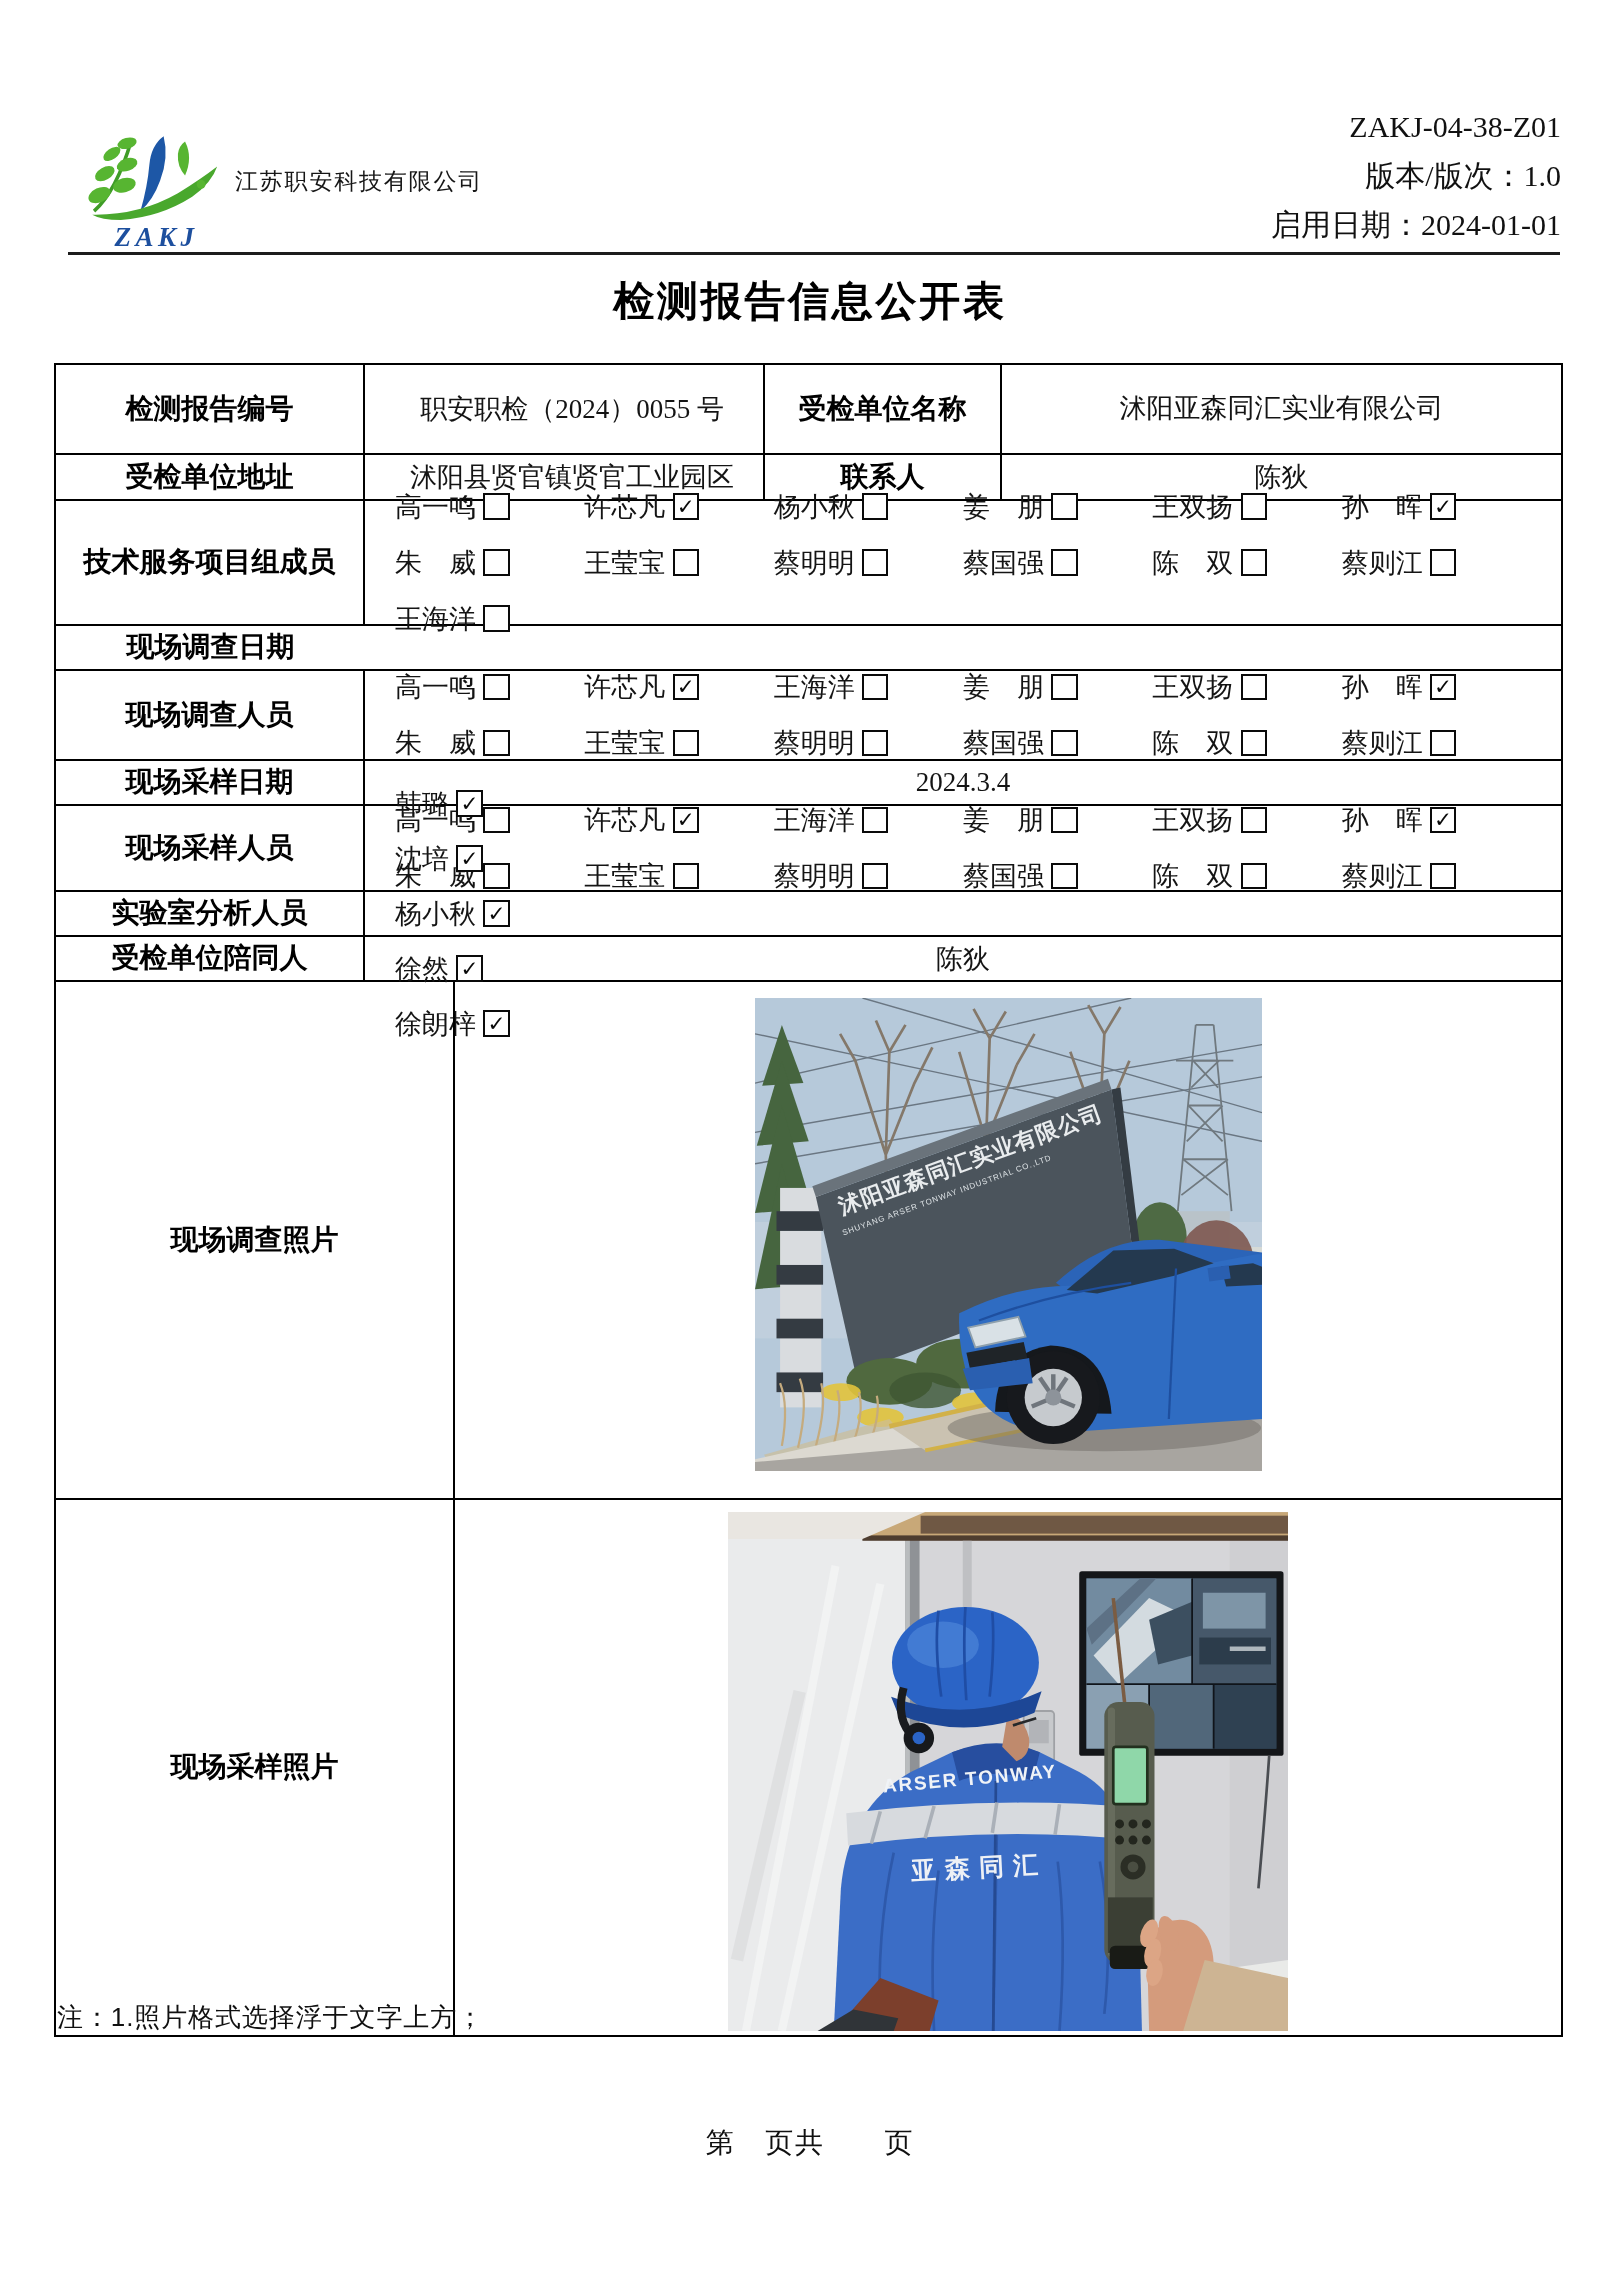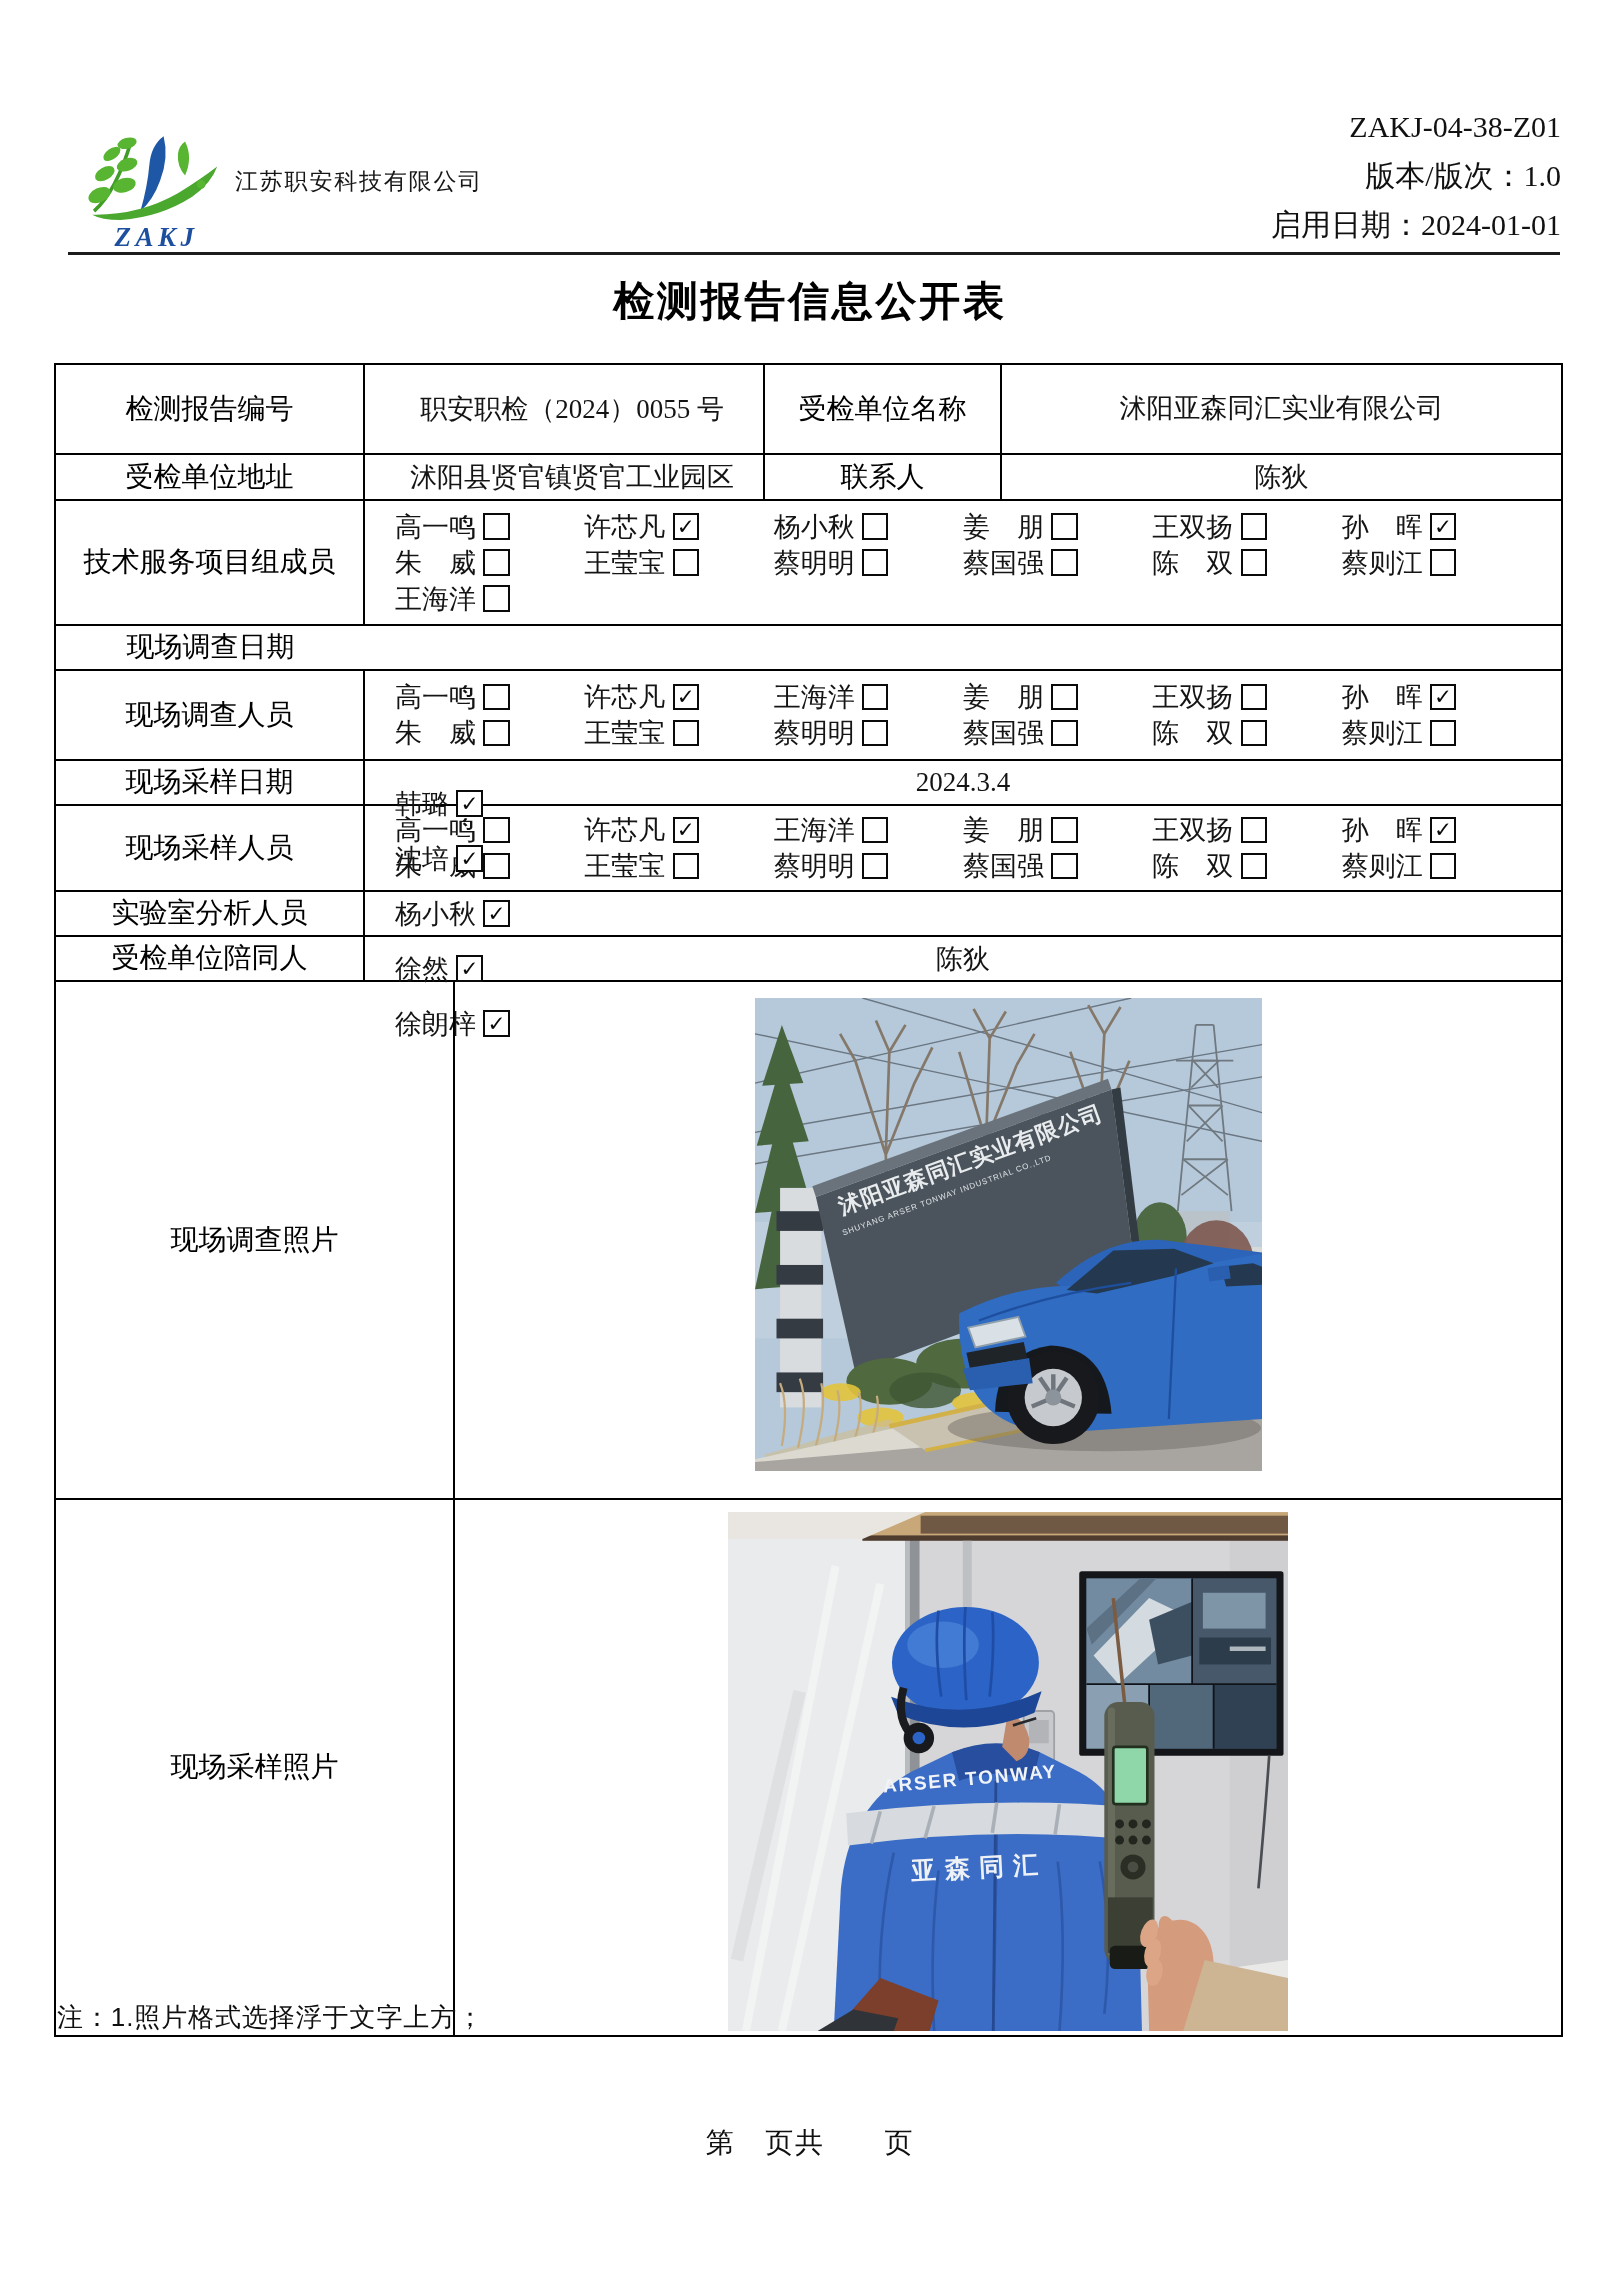--- a/index.html
+++ b/index.html
@@ -20,28 +20,28 @@
     font-size:41px;font-weight:bold;letter-spacing:2.7px;color:#000;}
 
   
   .doc-table{position:absolute;left:54px;top:363px;width:1509px;border:2.7px solid #000;
     box-sizing:border-box;background:#fff;}
   .tr{display:flex;border-bottom:2.7px solid #000;box-sizing:border-box;}
   .tr:last-child{border-bottom:none;border-radius:28px;}
   .td{border-right:2.7px solid #000;box-sizing:border-box;display:flex;
     align-items:center;justify-content:center;min-width:0;}
   .td:last-child{border-right:none;}
-  .label{font-weight:normal;font-size:28px;text-align:left;color:#000;line-height:1.3;}
+  .label{font-weight:bold;font-size:28px;text-align:left;color:#000;line-height:1.3;}
   .value{font-family:"Liberation Serif",serif;font-size:27px;color:#141414;text-align:center;}
   .w1{width:309px;} .w2{width:400px;padding-left:16px;} .w3{width:237px;} .w4{flex:1;}
   .wphoto-label{width:399px;}
   .vwrap{padding:0 103px;line-height:1.55;display:block;align-self:center;}
 
   .vmember{flex:1;display:flex;align-items:center;padding:7.2px 30px;}
-  .names-grid{display:grid;grid-template-columns:repeat(6,1fr);row-gap:0;width:100%;}
+  .names-grid{display:grid;grid-template-columns:repeat(6,1fr);row-gap:20px;width:100%;}
   .nitem{display:flex;align-items:center;font-family:"Liberation Serif",serif;font-size:27px;color:#141414;white-space:nowrap;}
   .cb{width:22.4px;height:22.4px;border:2.7px solid #0a0a0a;margin-left:7.2px;display:inline-flex;
     align-items:center;justify-content:center;font-size:21.5px;font-weight:bold;color:#0a0a0a;
     line-height:1;flex:none;font-family:"DejaVu Sans",sans-serif;background:#fff;}
   .lab-line{display:flex;justify-content:center;gap:19px;width:100%;flex-direction:column;}
 
   .photo-cell{flex:1;display:flex;justify-content:center;align-items:flex-start;}
   .photo1{width:507px;height:473px;margin-top:16px;position:relative;overflow:hidden;}
   .photo2{width:560px;height:519px;margin-top:11.6px;position:relative;overflow:hidden;}
   .photo1 svg,.photo2 svg{position:absolute;left:0;top:0;}

